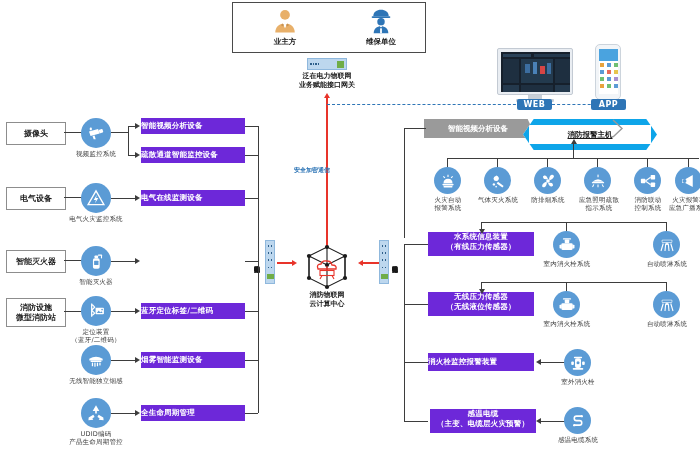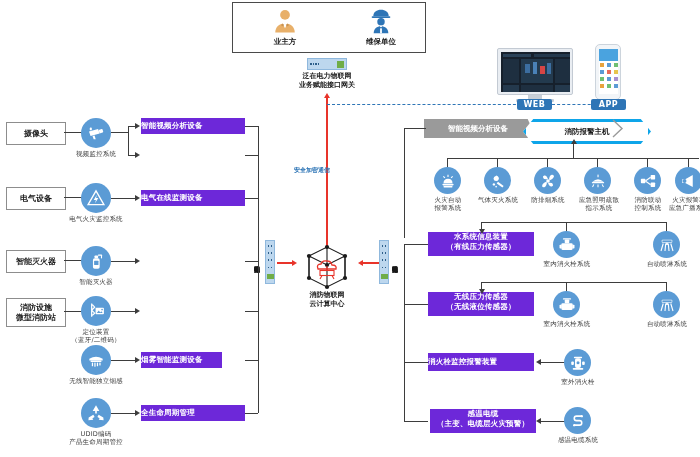--- a/index.html
+++ b/index.html
@@ -111,21 +111,21 @@
   .chipH .d{width:1.5px;height:1.5px;background:#2e5f8a;}
   .chipH .grn{width:7px;height:7px;background:#70ad47;}
   .chip .grn2{width:7px;height:5px;background:#70ad47;margin:0 auto;}
 
   
   .chev{
     display:flex;align-items:center;justify-content:center;
     font-size:7.5px;font-weight:bold;position:relative;
   }
   .chev-gray{background:#9a9a9a;color:#fff;}
-  .chev-white{background:#fff;border:3px solid #0ea5e9;color:#1a1a1a;}
+  .chev-white{background:#fff;border:6px solid #0ea5e9;color:#1a1a1a;text-decoration:underline;}
 
   
   .pill{
     background:#2e75b6;color:#fff;font-size:8px;font-weight:bold;
     display:flex;align-items:center;justify-content:center;
     border-radius:2px;letter-spacing:.5px;
   }
 
   
   .monitor{background:#e9edf2;border:1px solid #c3cad3;border-radius:2px;}
@@ -385,24 +385,30 @@
     </svg>
   </div>
   <div class="abs cap wrap" style="left:56px;top:430px;width:80px;">
     <div>UDID编码</div>
     <div>产品生命周期管控</div>
   </div>
 
   <div class="abs gbox" style="left:141px;top:118px;width:104px;height:16px;">
     <span>智能视频分析设备</span>
   </div>
+  <div class="abs gbox" style="left:141px;top:147px;width:104px;height:16px;">
+    <span>疏散通道智能监控设备</span>
+  </div>
   <div class="abs gbox" style="left:141px;top:190px;width:104px;height:16px;">
     <span>电气在线监测设备</span>
   </div>
-  <div class="abs gbox" style="left:141px;top:352px;width:81px;height:16px;">
+  <div class="abs gbox" style="left:141px;top:303px;width:104px;height:16px;">
+    <span>蓝牙定位标签/二维码</span>
+  </div>
+  <div class="abs gbox" style="left:141px;top:352px;width:104px;height:16px;">
     <span>烟雾智能监测设备</span>
   </div>
   <div class="abs gbox" style="left:141px;top:405px;width:104px;height:16px;">
     <span>全生命周期管理</span>
   </div>
 
   <div class="abs hline" style="left:111px;top:132px;width:17px;"></div>
   <div class="abs vline" style="left:128px;top:126px;height:29px;"></div>
   <div class="abs hline" style="left:128px;top:126px;width:8px;"></div>
   <div class="abs hline" style="left:128px;top:155px;width:8px;"></div>

